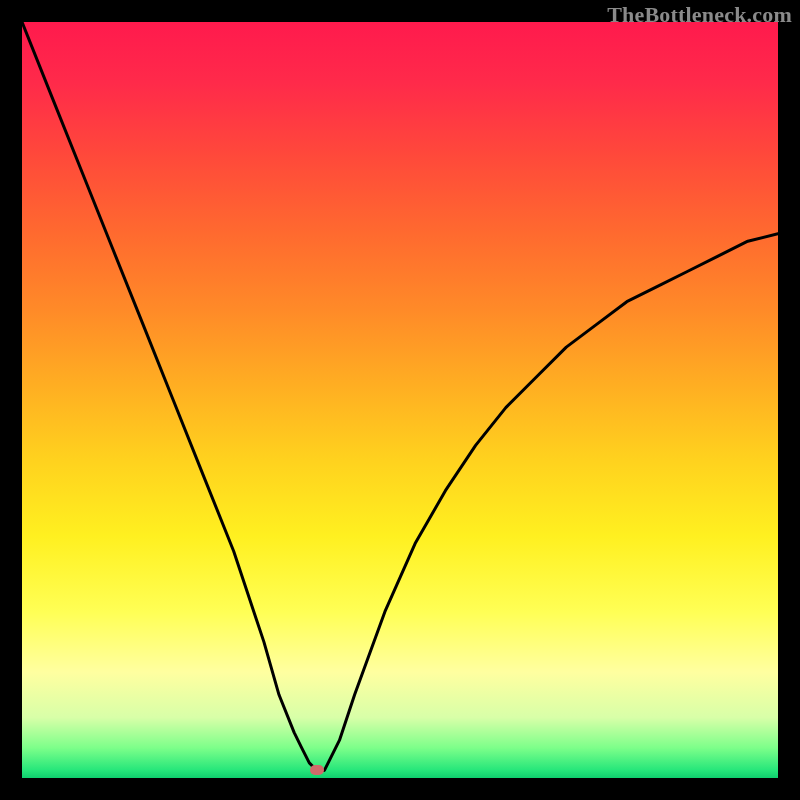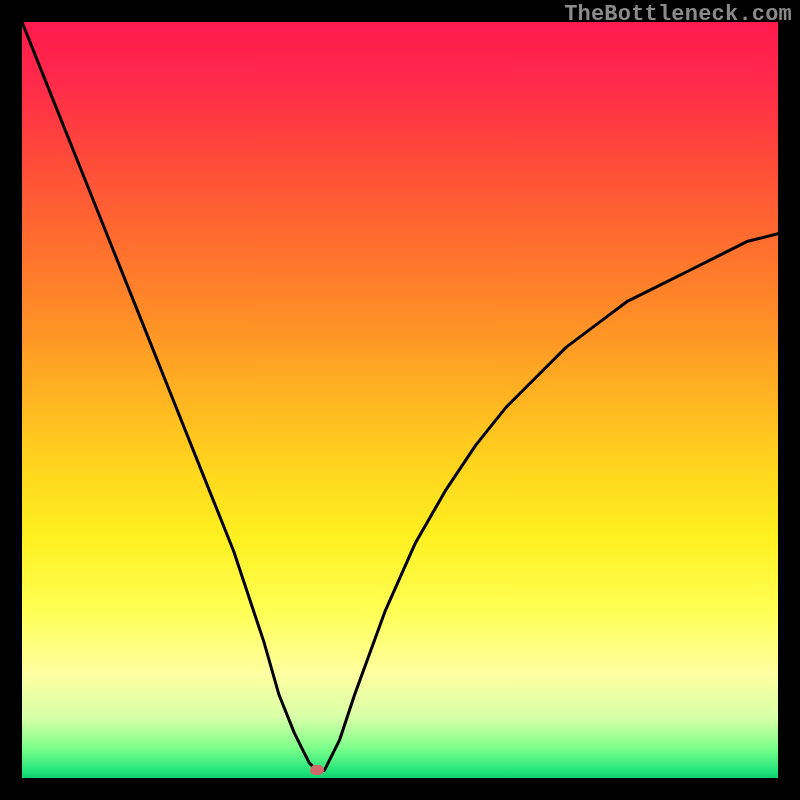--- a/index.html
+++ b/index.html
@@ -31,21 +31,21 @@
       #7dff8a 96%,
       #25e67a 99%,
       #0fcf6e 100%
     );
     overflow: hidden;
   }
   .watermark {
     position: absolute;
     top: 2px;
     right: 8px;
-    font-family: Liberation Mono, monospace;
+    font-family: Liberation Serif, serif;
     font-size: 22px;
     font-weight: 600;
     color: #8a8a8a;
     letter-spacing: 0.2px;
     user-select: none;
   }
   svg.curve {
     position: absolute;
     left: 0; top: 0;
     width: 100%;

